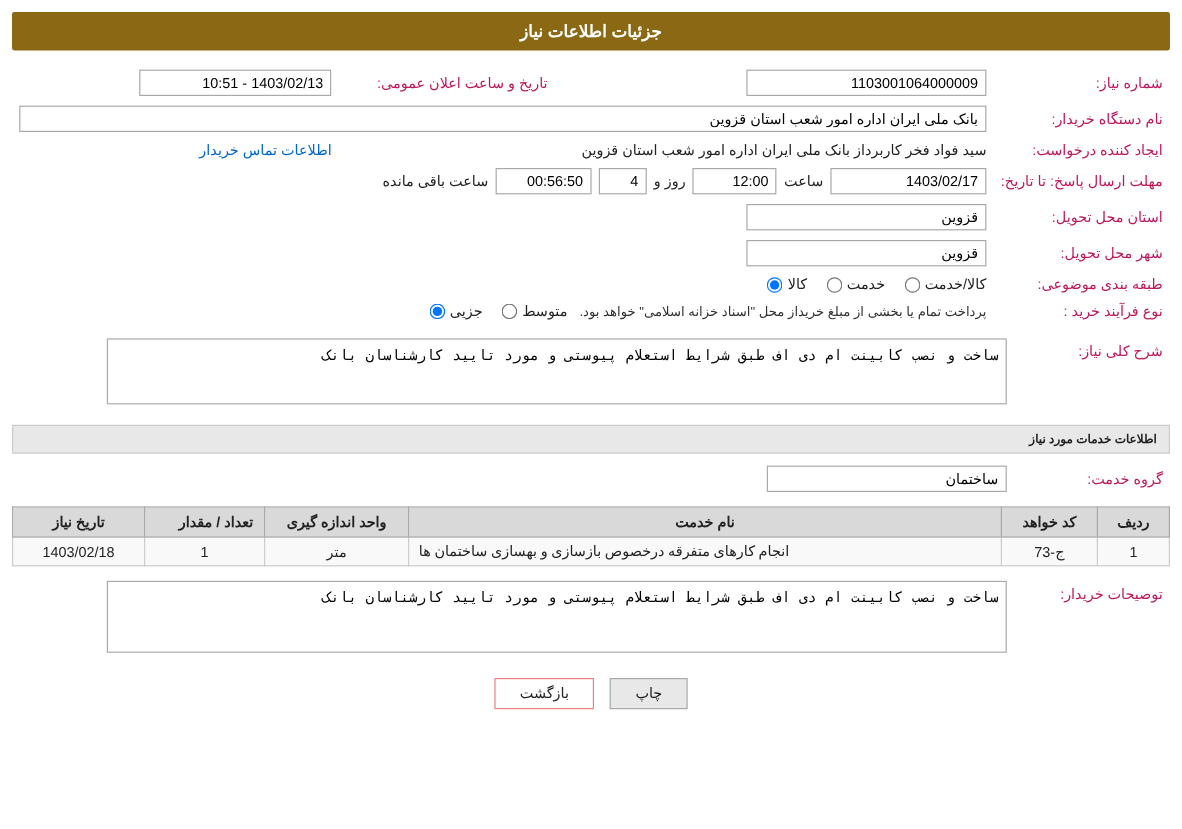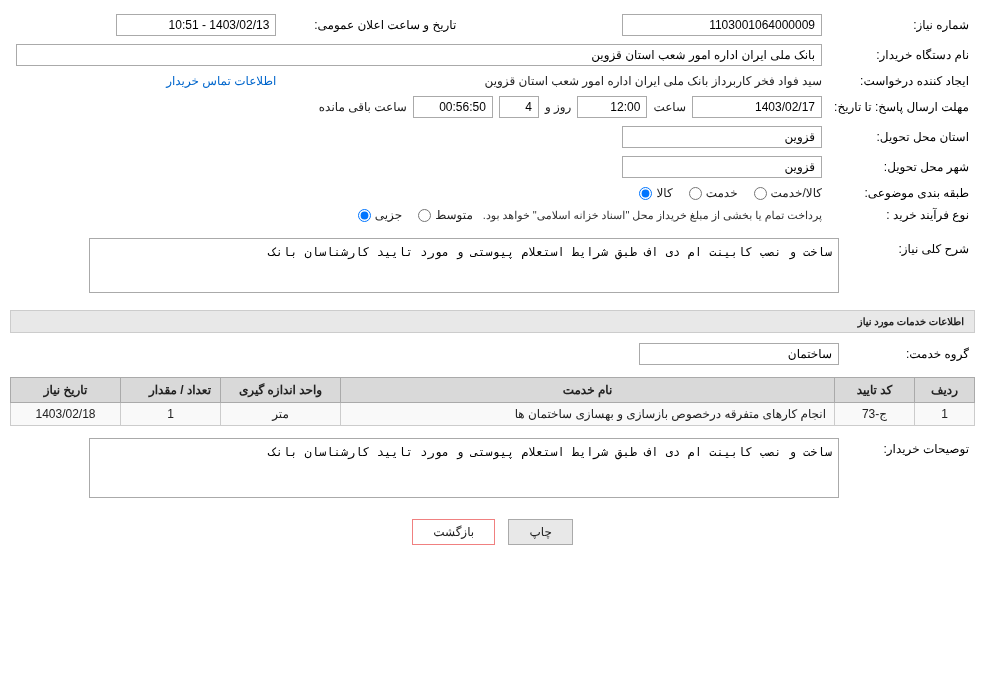--- a/index.html
+++ b/index.html
@@ -35,21 +35,21 @@
       border-collapse: collapse;
       margin-bottom: 8px;
     }
     .form-table td {
       padding: 4px 6px;
       vertical-align: middle;
       font-size: 12px;
     }
     .label-cell {
       text-align: right;
-      color: #000000;
+      color: #be185d;
       white-space: nowrap;
       font-weight: normal;
       width: 130px;
     }
     .value-cell {
       text-align: right;
     }
     .input-box {
       border: 1px solid #aaa;
       background: #fff;
@@ -160,20 +160,21 @@
       align-items: center;
       gap: 6px;
       direction: rtl;
     }
   </style>
 </head>
 <body>
 
 <div class="page-wrapper">
 
+  <div class="main-title-bar">جزئیات اطلاعات نیاز</div>
 
   <div class="section watermark-container">
 
     <table class="form-table">
       <tbody>
           <tr>
         <td class="label-cell">شماره نیاز:</td>
         <td class="value-cell">
           <input type="text" class="input-box input-medium" value="1103001064000009" readonly="" style="width: 200px;">
         </td>
@@ -294,32 +295,32 @@
           <input type="text" class="input-box" value="ساختمان" readonly="" style="width: 200px;">
         </td>
       </tr>
     </tbody>
       </table>
 
     <table class="services-table">
       <thead>
         <tr>
           <th style="width:60px;">ردیف</th>
-          <th style="width:80px;">کد تایید</th>
+          <th style="width:80px;">کد خواهد</th>
           <th>نام خدمت</th>
           <th style="width:120px;">واحد اندازه گیری</th>
           <th style="width:100px;padding-left:27px;">تعداد / مقدار</th>
           <th style="width:110px;">تاریخ نیاز</th>
         </tr>
       </thead>
       <tbody>
         <tr class="row-odd">
           <td>1</td>
           <td>ج-73</td>
-          <td style="text-align:right;">انجام کارهای متفرقه درخصوص بازسازی و بهسازی ساختمان ها</td>
+          <td style="text-align:left;font-family:Liberation Serif, serif;">انجام کارهای متفرقه درخصوص بازسازی و بهسازی ساختمان ها</td>
           <td>متر</td>
           <td>1</td>
           <td>1403/02/18</td>
         </tr>
       </tbody>
     </table>
 
     <table class="form-table">
       <tbody>
           <tr>

